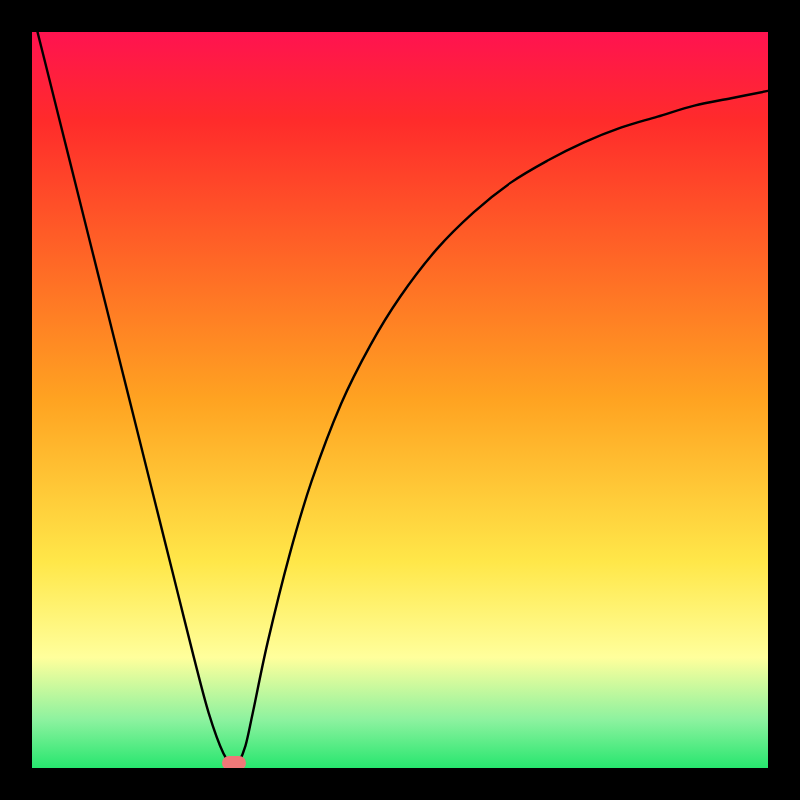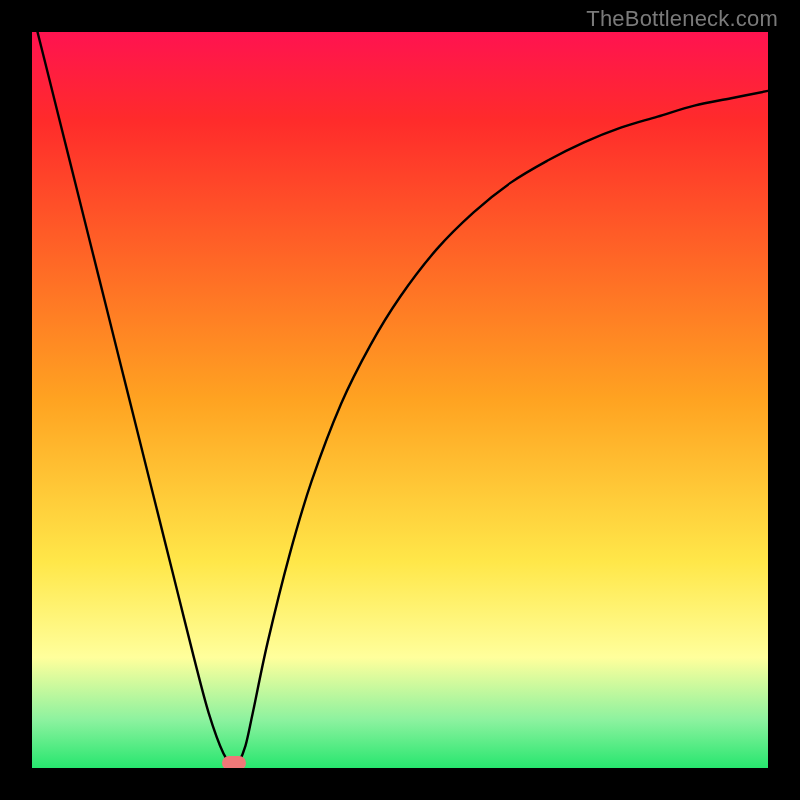--- a/index.html
+++ b/index.html
@@ -61,14 +61,13 @@
             <stop offset="100.0%" stop-color="#27e66e"></stop>
           </linearGradient>
       </defs>
       <rect x="0" y="0" width="736" height="736" fill="url(#bg)"></rect>
     </svg>
     <svg class="curve" viewBox="0 0 736 736" preserveAspectRatio="none">
       <path id="curvePath" d="M 0.00 -22.08 C 2.45 -12.27, 9.81 17.17, 14.72 36.80 C 19.63 56.43, 24.53 76.05, 29.44 95.68 C 34.35 115.31, 39.25 134.93, 44.16 154.56 C 49.07 174.19, 53.97 193.81, 58.88 213.44 C 63.79 233.07, 68.69 252.69, 73.60 272.32 C 78.51 291.95, 83.41 311.57, 88.32 331.20 C 93.23 350.83, 98.13 370.45, 103.04 390.08 C 107.95 409.71, 112.85 429.33, 117.76 448.96 C 122.67 468.59, 127.57 488.21, 132.48 507.84 C 137.39 527.47, 142.29 547.09, 147.20 566.72 C 152.11 586.35, 157.01 606.59, 161.92 625.60 C 166.83 644.61, 171.73 664.85, 176.64 680.80 C 181.55 696.75, 187.07 712.08, 191.36 721.28 C 195.65 730.48, 199.95 734.16, 202.40 736.00 C 204.85 737.84, 204.24 736.00, 206.08 732.32 C 207.92 728.64, 210.99 722.51, 213.44 713.92 C 215.89 705.33, 217.12 697.97, 220.80 680.80 C 224.48 663.63, 229.39 637.25, 235.52 610.88 C 241.65 584.51, 250.24 549.55, 257.60 522.56 C 264.96 495.57, 271.09 474.11, 279.68 448.96 C 288.27 423.81, 299.31 394.37, 309.12 371.68 C 318.93 348.99, 328.75 330.59, 338.56 312.80 C 348.37 295.01, 356.96 280.91, 368.00 264.96 C 379.04 249.01, 392.53 231.23, 404.80 217.12 C 417.07 203.01, 429.33 191.36, 441.60 180.32 C 453.87 169.28, 466.13 159.47, 478.40 150.88 C 490.67 142.29, 502.93 135.55, 515.20 128.80 C 527.47 122.05, 539.73 115.92, 552.00 110.40 C 564.27 104.88, 576.53 99.97, 588.80 95.68 C 601.07 91.39, 613.33 88.32, 625.60 84.64 C 637.87 80.96, 650.13 76.67, 662.40 73.60 C 674.67 70.53, 686.93 68.69, 699.20 66.24 C 711.47 63.79, 729.87 60.11, 736.00 58.88" fill="none" stroke-width="2.4" stroke-linejoin="round" stroke-linecap="round" stroke="#000000"></path>
     </svg>
     <div class="marker" id="minMarker" style="left: 202.4px; top: 731px; background: rgb(239, 120, 120);"></div>
   </div>
-  <div class="watermark">TheBottleneck.com</div>
 </div>
 
 </body></html>

